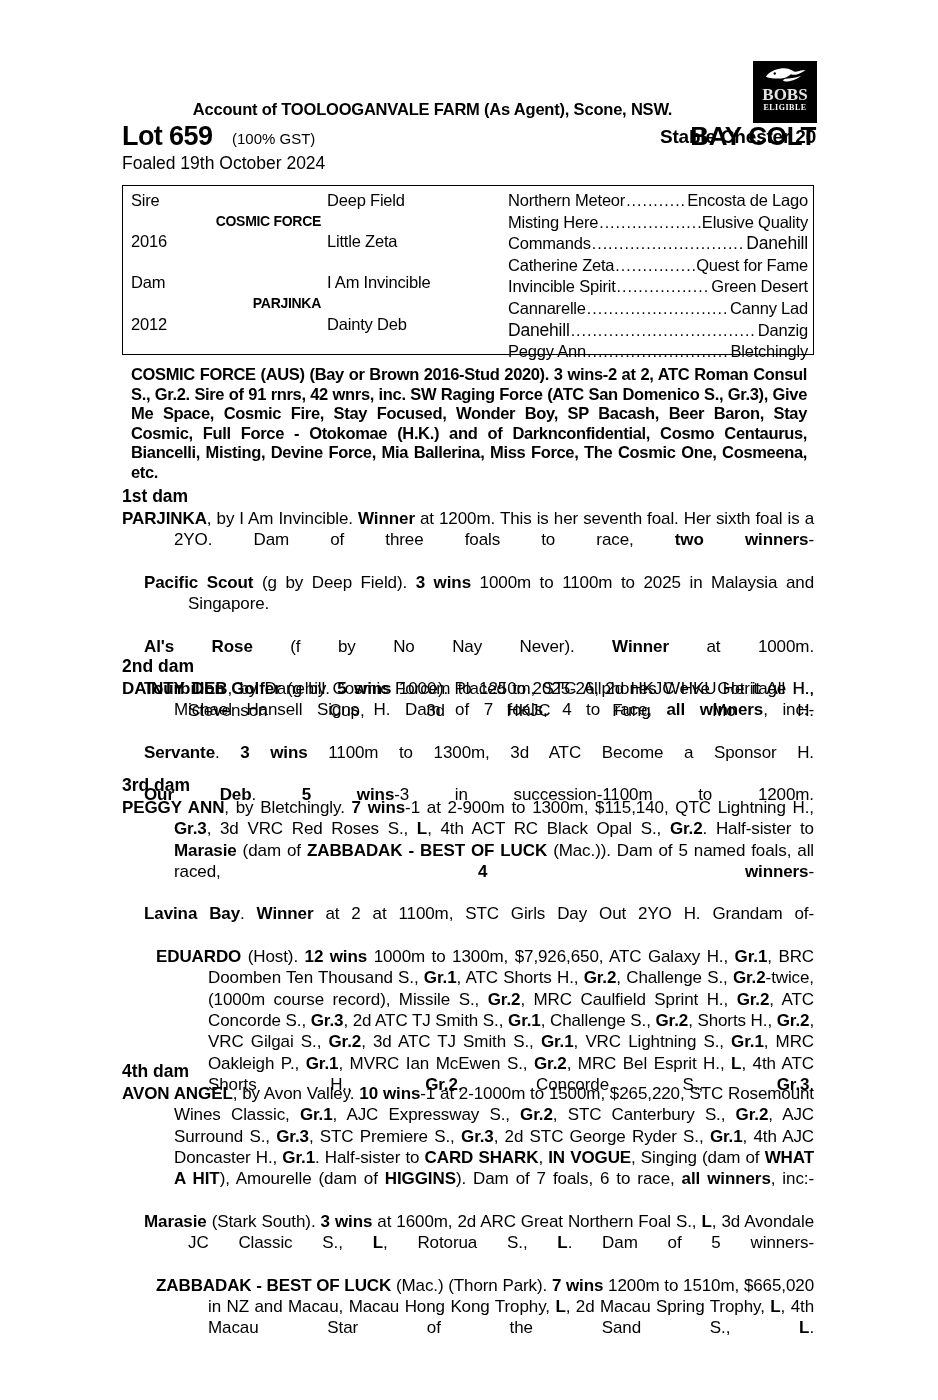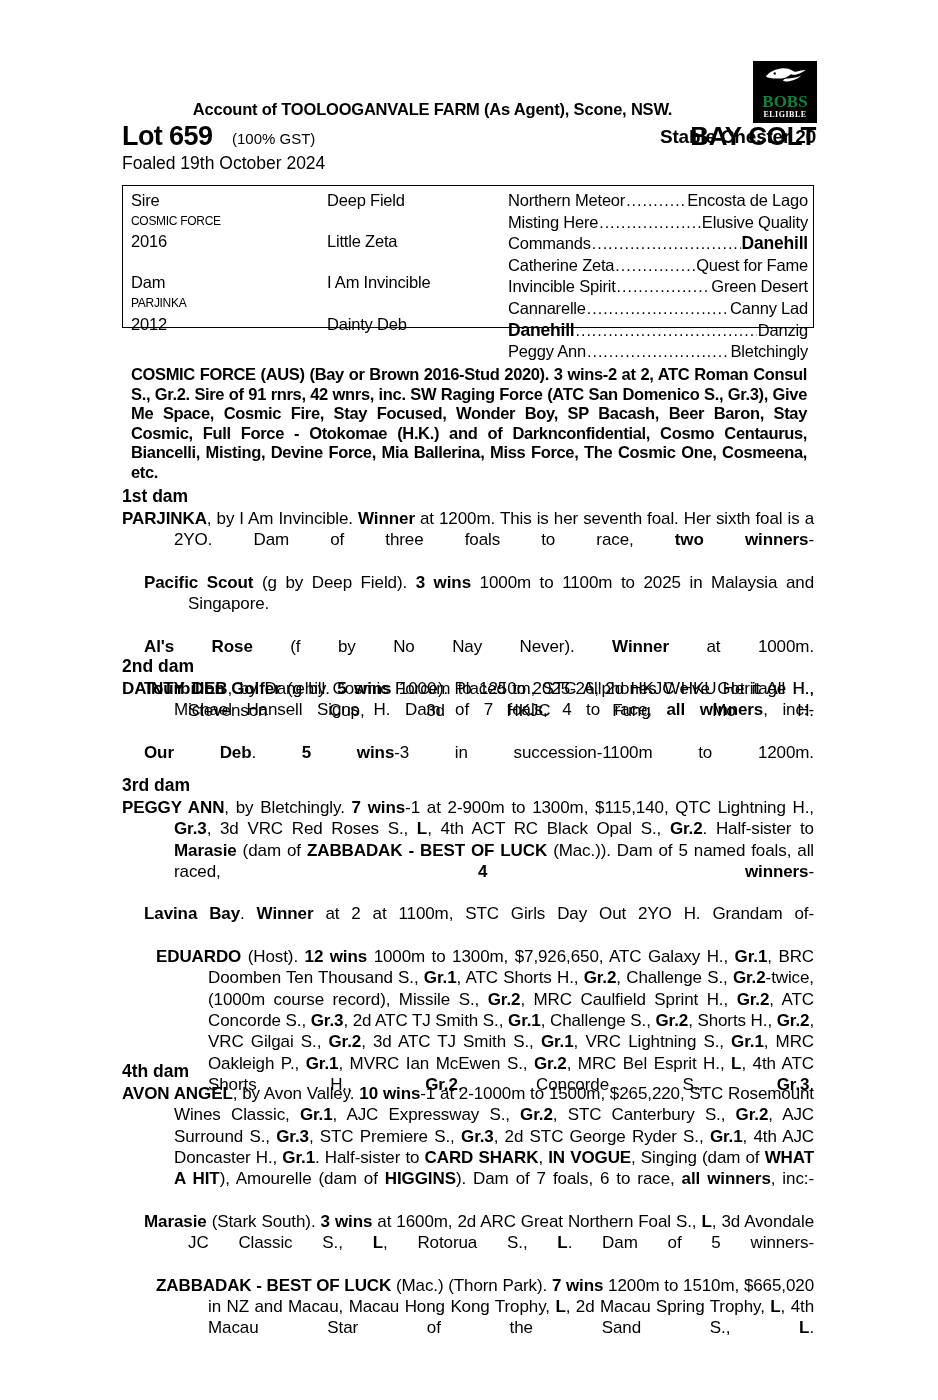--- a/index.html
+++ b/index.html
@@ -32,27 +32,27 @@
     background: #000000;
     display: flex;
     flex-direction: column;
     align-items: center;
     justify-content: flex-start;
     padding-top: 4px;
     box-sizing: border-box;
   }
   .bobs-horse { width: 44px; height: 20px; display: block; }
   .bobs-word {
-    color: #15803d;
+    color: #e5e5e5;
     font-family: "Liberation Serif", serif;
     font-weight: 700;
     font-size: 17px;
     line-height: 17px;
     letter-spacing: 0px;
-    margin-top: 8px;
+    margin-top: 1px;
   }
   .bobs-sub {
     color: #ffffff;
     font-family: "Liberation Serif", serif;
     font-weight: 700;
     font-size: 8px;
     line-height: 9px;
     letter-spacing: 0.5px;
     margin-top: 0px;
   }
@@ -131,35 +131,35 @@
     display: inline-block;
     transform: scaleY(1.05);
   }
 
   
   .ped-table {
     position: absolute;
     left: 122px;
     top: 185px;
     width: 692px;
-    height: 143px;
+    height: 170px;
     border: 1.5px solid #000;
     box-sizing: border-box;
   }
   .ped-col-a { position: absolute; left: 8px;  top: 4px; width: 190px; }
   .ped-col-b { position: absolute; left: 204px; top: 4px; width: 175px; }
   .ped-col-c { position: absolute; left: 385px; top: 4px; width: 300px; }
 
   .ped-line {
     font-size: 16.5px;
     line-height: 20.6px;
     white-space: nowrap;
     letter-spacing: -0.2px;
   }
-  .ped-line.b { font-weight: 400; font-size: 12px; letter-spacing: -0.3px; }
+  .ped-line.b { font-weight: 700; font-size: 14px; letter-spacing: -0.3px; text-align: right; }
   .ped-spacer { height: 20.6px; }
 
   .ped-pair {
     display: flex;
     align-items: baseline;
     font-size: 16.5px;
     line-height: 20.6px;
     letter-spacing: -0.2px;
     white-space: nowrap;
     width: 300px;
@@ -167,21 +167,21 @@
   .ped-pair .lead {
     flex: 1 1 auto;
     overflow: hidden;
     white-space: nowrap;
     margin: 0 1px;
     letter-spacing: 1px;
     font-size: 16px;
   }
   .ped-pair .pn-left { flex: 0 0 auto; }
   .ped-pair .pn-right { flex: 0 0 auto; }
-  .ped-pair .bold { font-weight: 700; font-size: 17.5px; }
+  .ped-pair .bold { font-weight: 400; font-size: 17.5px; }
 
   
   .sire-summary {
     position: absolute;
     left: 131px;
     top: 365px;
     width: 676px;
     font-weight: 700;
     font-size: 16.5px;
     line-height: 19.6px;
@@ -314,20 +314,21 @@
     <div class="dam-head">1st dam</div>
     <div class="entry i0h" id="d1-main"><b>PARJINKA</b>, by I Am Invincible. <b>Winner</b> at 1200m. This is her seventh foal. Her sixth foal is a 2YO. Dam of three foals to race, <b>two winners</b>-</div>
     <div class="entry i1h" id="d1-p0"><b>Pacific Scout</b> (g by Deep Field). <b>3 wins</b> 1000m to 1100m to 2025 in Malaysia and Singapore.</div>
     <div class="entry i1h" id="d1-p1"><b>Al's Rose</b> (f by No Nay Never). <b>Winner</b> at 1000m.</div>
     <div class="entry i1h last" id="d1-p2"><b>Tourbillon Golfer</b> (g by Cosmic Force). Placed to 2025-26, 2d HKJC HKU Heritage H., Stevenson Cup, 3d HKJC Fung Mo H.</div>
   </div>
 
   <div class="prose" style="top:654px;">
     <div class="dam-head">2nd dam</div>
     <div class="entry i0h" id="d2-main"><b>DAINTY DEB</b>, by Danehill. <b>5 wins</b> 1000m to 1250m, STC Allphones We've Got it All H., Michael Hansell Signs H. Dam of 7 foals, 4 to race, <b>all winners</b>, inc:-</div>
+    <div class="entry i1h" id="d2-p0"><b>Servante</b>. <b>3 wins</b> 1100m to 1300m, 3d ATC Become a Sponsor H.</div>
     <div class="entry i1h last" id="d2-p1"><b>Our Deb</b>. <b>5 wins</b>-3 in succession-1100m to 1200m.</div>
   </div>
 
   <div class="prose" style="top:773px;">
     <div class="dam-head">3rd dam</div>
     <div class="entry i0h" id="d3-main"><b>PEGGY ANN</b>, by Bletchingly. <b>7 wins</b>-1 at 2-900m to 1300m, $115,140, QTC Lightning H., <b>Gr.3</b>, 3d VRC Red Roses S., <b>L</b>, 4th ACT RC Black Opal S., <b>Gr.2</b>. Half-sister to <b>Marasie</b> (dam of <b>ZABBADAK - BEST OF LUCK</b> (Mac.)). Dam of 5 named foals, all raced, <b>4 winners</b>-</div>
     <div class="entry i1h" id="d3-lavina"><b>Lavina Bay</b>. <b>Winner</b> at 2 at 1100m, STC Girls Day Out 2YO H. Grandam of-</div>
     <div class="entry i2h last" id="d3-eduardo"><b>EDUARDO</b> (Host). <b>12 wins</b> 1000m to 1300m, $7,926,650, ATC Galaxy H., <b>Gr.1</b>, BRC Doomben Ten Thousand S., <b>Gr.1</b>, ATC Shorts H., <b>Gr.2</b>, Challenge S., <b>Gr.2</b>-twice, (1000m course record), Missile S., <b>Gr.2</b>, MRC Caulfield Sprint H., <b>Gr.2</b>, ATC Concorde S., <b>Gr.3</b>, 2d ATC TJ Smith S., <b>Gr.1</b>, Challenge S., <b>Gr.2</b>, Shorts H., <b>Gr.2</b>, VRC Gilgai S., <b>Gr.2</b>, 3d ATC TJ Smith S., <b>Gr.1</b>, VRC Lightning S., <b>Gr.1</b>, MRC Oakleigh P., <b>Gr.1</b>, MVRC Ian McEwen S., <b>Gr.2</b>, MRC Bel Esprit H., <b>L</b>, 4th ATC Shorts H., <b>Gr.2</b>, Concorde S., <b>Gr.3</b>.</div>
   </div>
 

